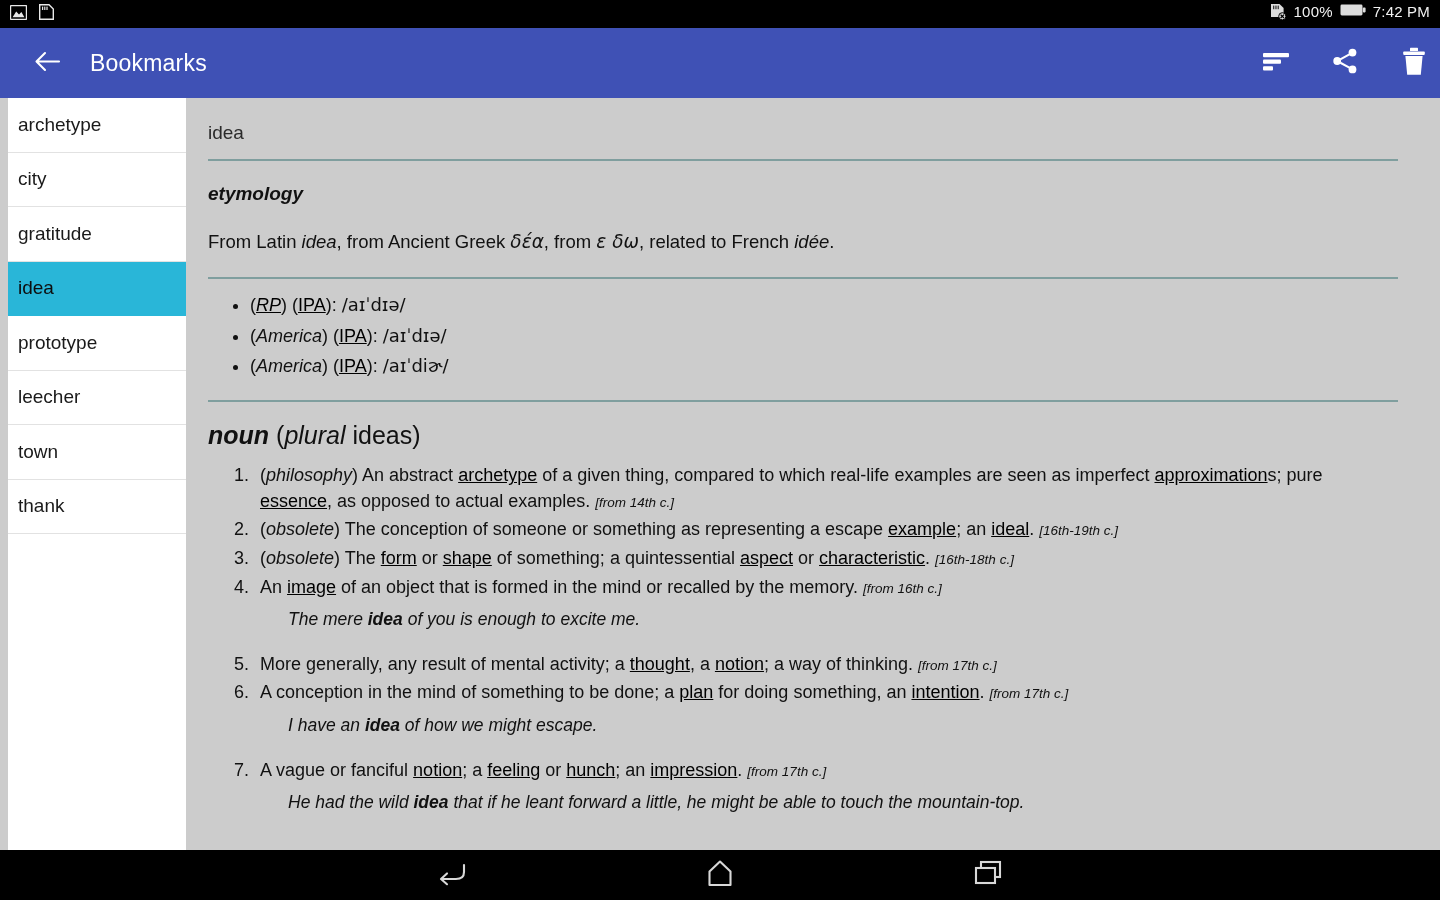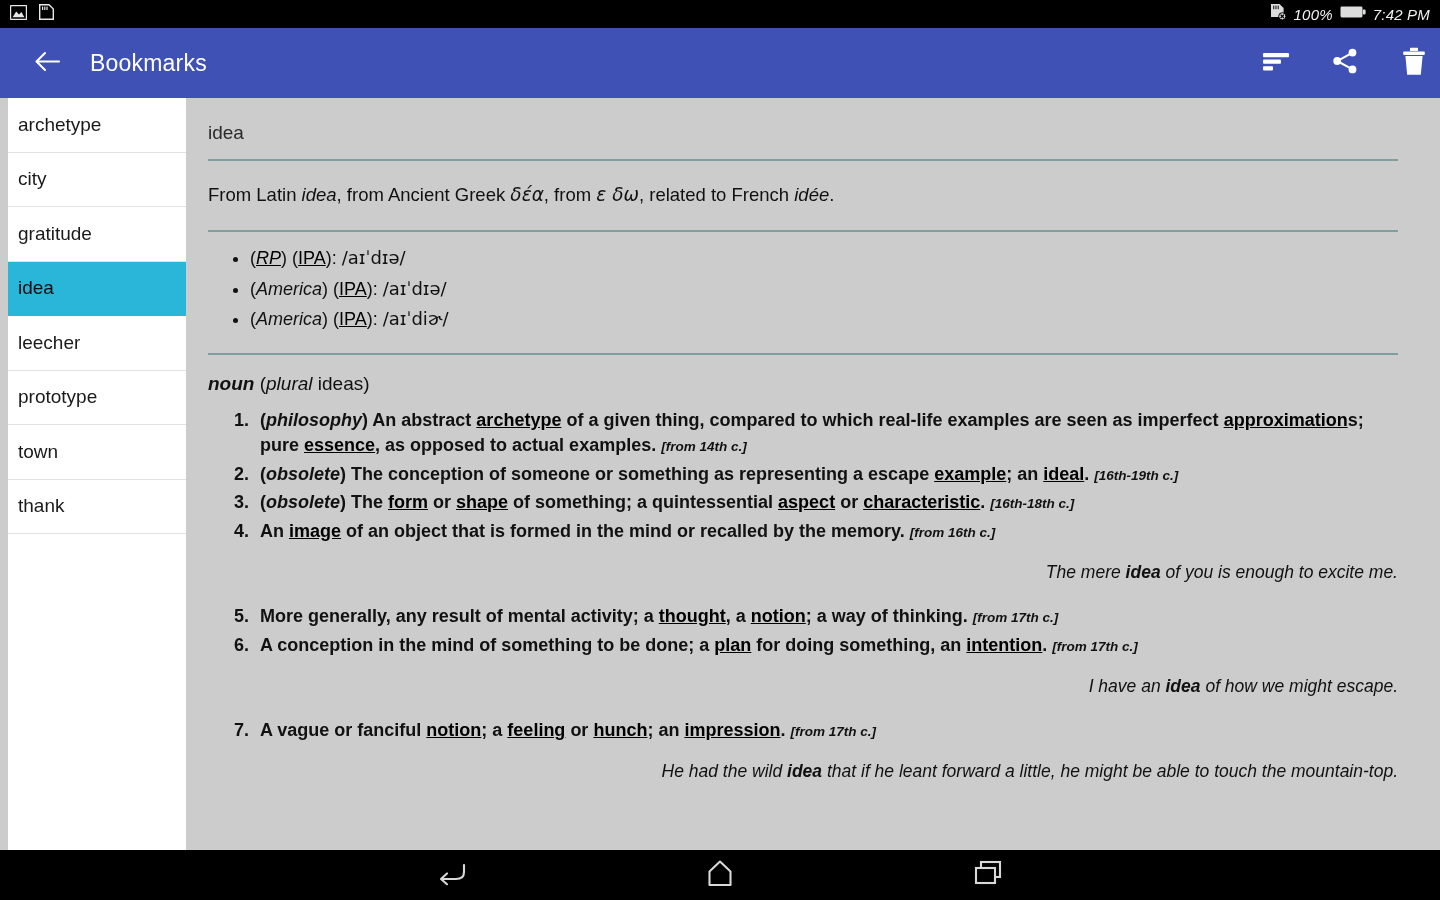--- a/index.html
+++ b/index.html
@@ -11,21 +11,21 @@
   }
   .screen { position: relative; width: 1440px; height: 900px; background: #cccccc; }
 
   
   .statusbar {
     position: absolute; top: 0; left: 0; width: 1440px; height: 28px;
     background: #000; display: flex; align-items: center;
     padding: 0 10px 0 10px;
   }
   .sb-left { display: flex; align-items: center; gap: 12px; }
-  .sb-right { margin-left: auto; display: flex; align-items: center; gap: 7px; font-style: italic; }
+  .sb-right { margin-left: auto; display: flex; align-items: flex-start; gap: 7px; }
   .sb-text { color: #f2f2f2; font-size: 15px; letter-spacing: .2px; }
   .sb-ico { display: block; }
 
   
   .appbar {
     position: absolute; top: 28px; left: 0; width: 1440px; height: 70px;
     background: #3f51b5; display: flex; align-items: center;
     padding: 0 8px 0 26px;
   }
   .back-btn { width: 42px; height: 42px; display: flex; align-items: center; justify-content: center; cursor: pointer; }
@@ -63,24 +63,24 @@
   .etym-line { padding: 21px 0 22px 0; font-size: 18.5px; }
   .ital { font-style: italic; }
   .bold { font-weight: bold; }
   .lnk { color: #000000; text-decoration: underline; cursor: pointer; }
   .cent { font-size: 13.5px; font-style: italic; }
 
   .pron-list { list-style: disc; margin: 11px 0 18px 42px; }
   .pron-list li { padding: 2px 0; font-size: 18px; }
   .ipa { font-family: "DejaVu Sans", sans-serif; }
 
-  .pos-head { padding: 16px 0 8px 0; font-size: 19px; }
+  .pos-head { padding: 16px 0 8px 0; font-size: 25px; }
   .defs { list-style: decimal; margin: 0 0 0 46px; }
-  .defs > li { padding: 2px 0 1px 6px; font-size: 18px; font-weight: bold; }
-  .example { font-style: italic; margin: 14px 0 18px 34px; font-size: 17.5px; text-align: right; }
+  .defs > li { padding: 2px 0 1px 6px; font-size: 18px; }
+  .example { font-style: italic; margin: 6px 0 18px 34px; font-size: 17.5px; }
 
   
   .navbar {
     position: absolute; top: 850px; left: 0; width: 1440px; height: 50px;
     background: #000; display: flex; align-items: center; justify-content: center;
     gap: 220px;
   }
   .nav-btn { width: 48px; height: 42px; display: flex; align-items: center; justify-content: center; cursor: pointer; }
 </style>
 </head>
@@ -177,38 +177,39 @@
       <div class="side-item">
           <span>city</span>
         </div>
       <div class="side-item">
           <span>gratitude</span>
         </div>
       <div class="side-item selected">
           <span>idea</span>
         </div>
       <div class="side-item">
+          <span>prototype</span>
+        </div>
+      <div class="side-item">
           <span>leecher</span>
-        </div>
-      <div class="side-item">
-          <span>prototype</span>
         </div>
       <div class="side-item">
           <span>town</span>
         </div>
       <div class="side-item">
           <span>thank</span>
         </div>
     </div>
 
     <div class="content">
 
       <div class="headword">idea</div>
       <div class="rule"></div>
 
+      <div class="sect-head">etymology</div>
       <div class="etym-line">
         <span>From Latin </span><span class="ital">idea</span><span>, from Ancient Greek  </span><span class="ital ipa">δέα</span><span>, from </span><span class="ital ipa">ε δω</span><span>, related to French </span><span class="ital">idée</span><span>.</span>
       </div>
       <div class="rule"></div>
 
       <ul class="pron-list">
         <li>(<span class="lnk ital">RP</span>) (<span class="lnk">IPA</span>): <span class="ipa">/aɪˈdɪə/</span></li>
         <li>(<span class="ital">America</span>) (<span class="lnk">IPA</span>): <span class="ipa">/aɪˈdɪə/</span></li>
         <li>(<span class="ital">America</span>) (<span class="lnk">IPA</span>): <span class="ipa">/aɪˈdiɚ/</span></li>
       </ul>

